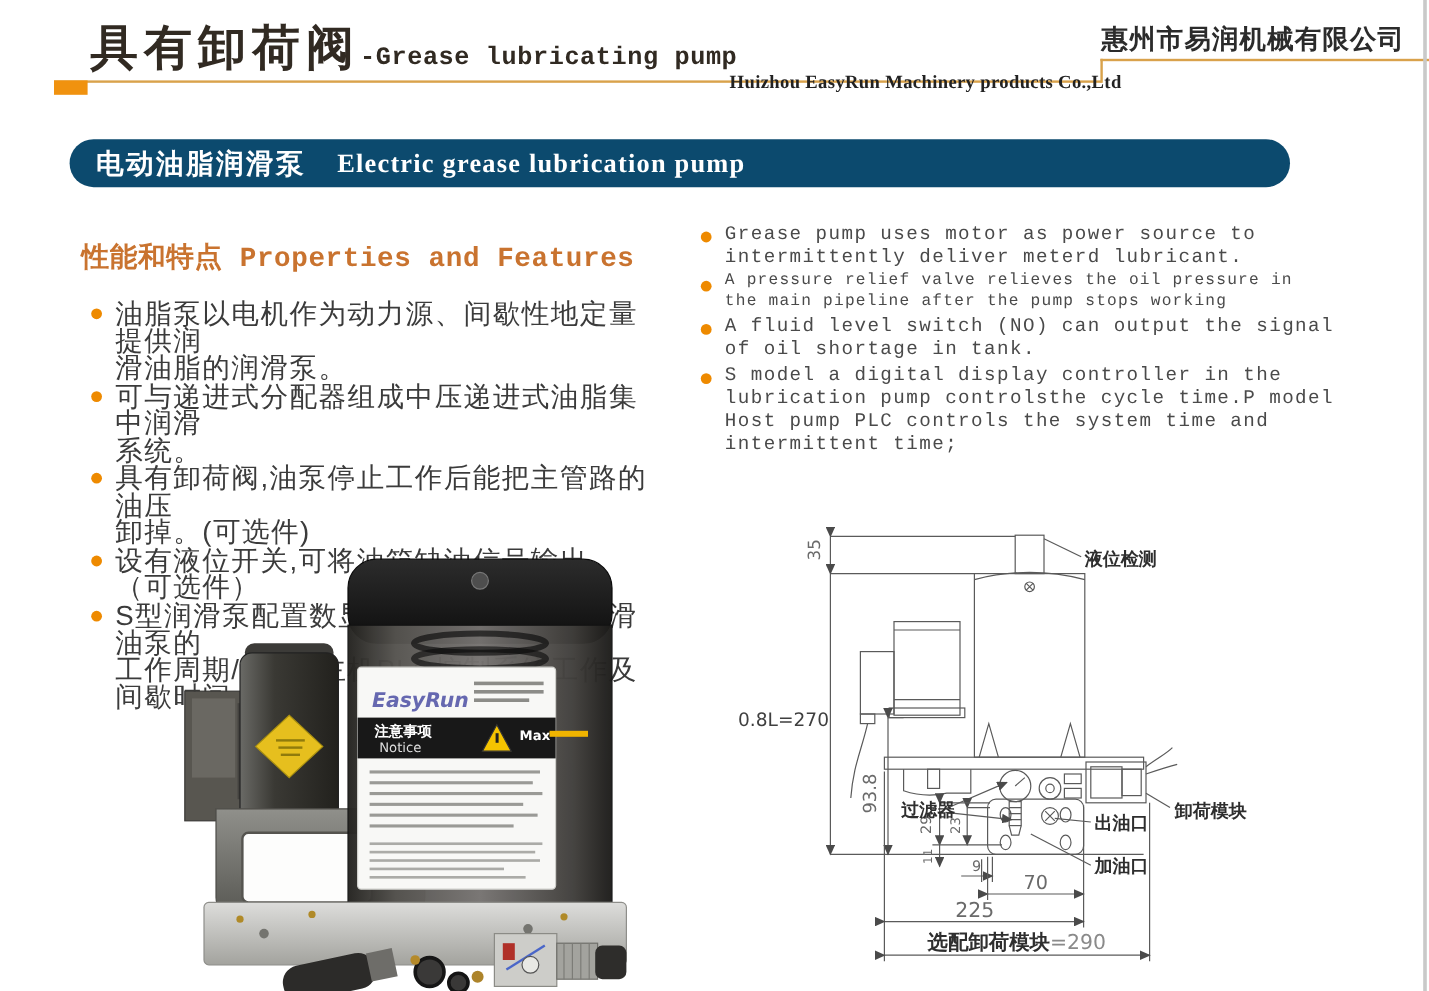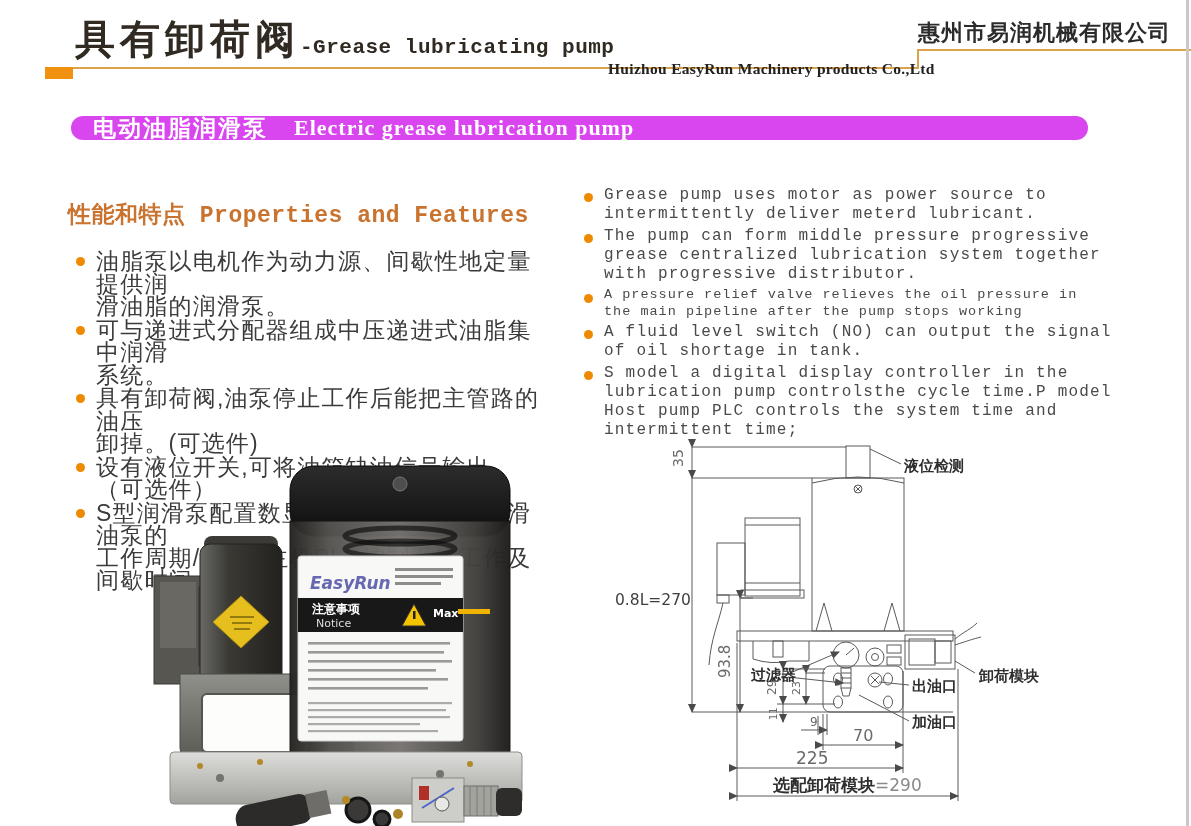--- a/index.html
+++ b/index.html
@@ -13,21 +13,21 @@
   .page-title{left:75px;top:12px;display:flex;align-items:baseline;white-space:nowrap;}
   .page-title .cn{font-size:40px;font-weight:bold;color:#312a22;letter-spacing:5px;font-family:"DejaVu Serif","Liberation Serif",serif;}
   .page-title .en{font-size:21px;font-weight:bold;color:#312a22;letter-spacing:0.5px;font-family:"Liberation Mono","DejaVu Sans Mono",monospace;}
   .accent-square{left:45px;top:67px;width:28px;height:12px;background:#F0920F;z-index:3;}
   .rule-left{left:45px;top:67px;width:873px;height:2px;background:#D9A24B;}
   .rule-step-v{left:917px;top:49px;width:2px;height:20px;background:#D9A24B;}
   .rule-right{left:917px;top:49px;width:274px;height:2px;background:#D9A24B;}
   .company-cn{left:918px;top:18px;font-size:22px;font-weight:bold;color:#2b2b2b;letter-spacing:1px;white-space:nowrap;font-family:"DejaVu Sans",sans-serif;}
   .company-en{left:608px;top:60px;font-size:15.5px;font-weight:bold;color:#222;font-family:"Liberation Serif","DejaVu Serif",serif;letter-spacing:0.3px;white-space:nowrap;}
   
-  .banner{left:71px;top:116px;width:1017px;height:24px;background:#d946ef;border-radius:20px;
+  .banner{left:58px;top:116px;width:1017px;height:40px;background:#0c4a6e;border-radius:20px;
     display:flex;align-items:center;padding-left:22px;box-sizing:border-box;gap:26px;white-space:nowrap;}
   .banner .cn{color:#fff;font-size:23px;font-weight:bold;letter-spacing:2px;}
   .banner .en{color:#fff;font-size:22px;font-weight:bold;letter-spacing:1px;font-family:Liberation Serif, serif;}
   
   .features-heading{left:68px;top:199px;font-size:23px;font-weight:bold;color:#C9732F;letter-spacing:0.5px;
     font-family:"Liberation Mono","DejaVu Sans Mono",monospace;white-space:nowrap;}
   ul.blist{list-style:none;margin:0;padding:0;}
   ul.blist li{display:flex;gap:11px;}
   .dot{width:9px;height:9px;border-radius:50%;background:#EE8A00;margin-top:7px;flex:none;}
   .cn-list{left:76px;top:250px;width:478px;}
@@ -92,26 +92,20 @@
       <span class="txt">S型润滑泵配置数显控制器,可以控制润滑油泵的
 工作周期/P型由主机PLC控制系统工作及间歇时间。</span>
     </li>
 </ul>
 
 <ul class="abs blist en-list">
   <li>
       <span class="dot"></span>
       <span class="txt">Grease pump uses motor as power source to
 intermittently deliver meterd lubricant.</span>
-    </li>
-  <li>
-      <span class="dot"></span>
-      <span class="txt">The pump can form middle pressure progressive
-grease centralized lubrication system together
-with progressive distributor.</span>
     </li>
   <li class="small">
       <span class="dot"></span>
       <span class="txt">A pressure relief valve relieves the oil pressure in
 the main pipeline after the pump stops working</span>
     </li>
   <li>
       <span class="dot"></span>
       <span class="txt">A fluid level switch (NO) can output the signal
 of oil shortage in tank.</span>

